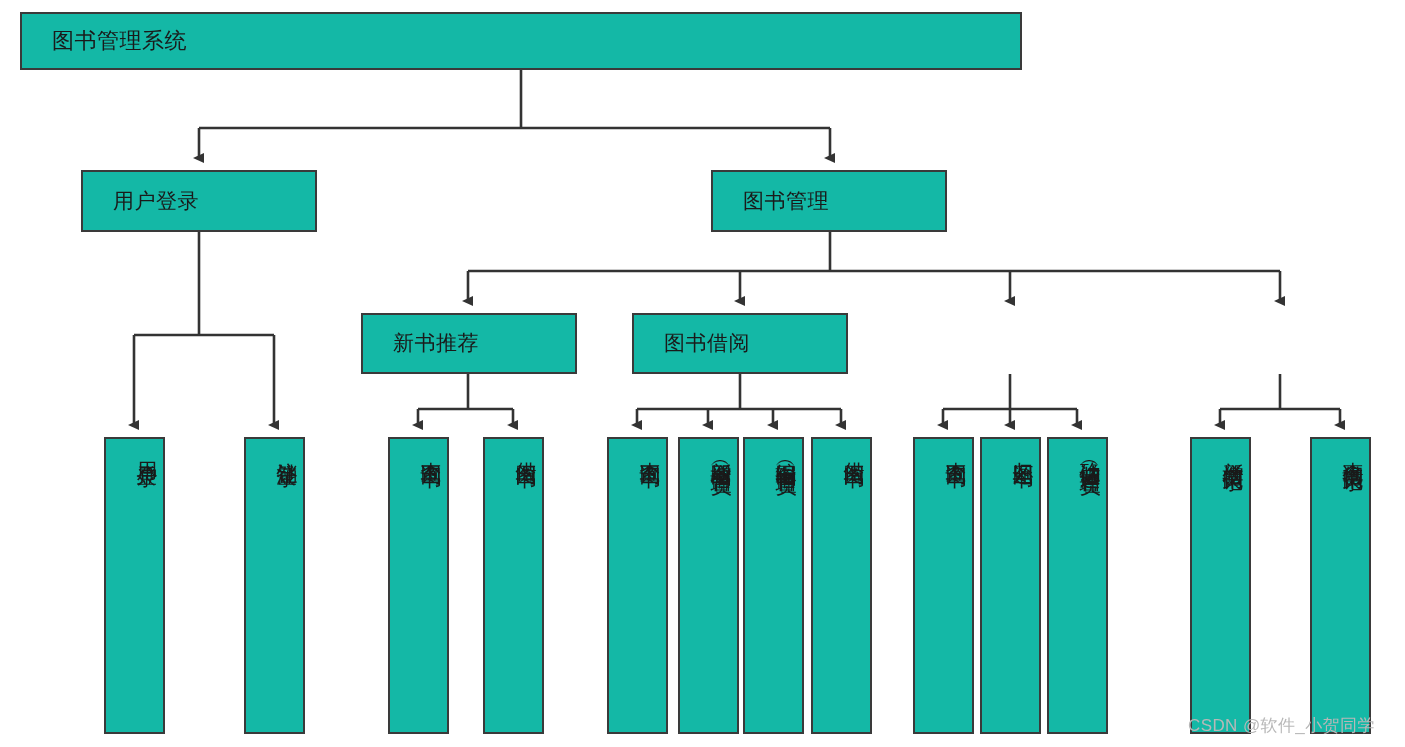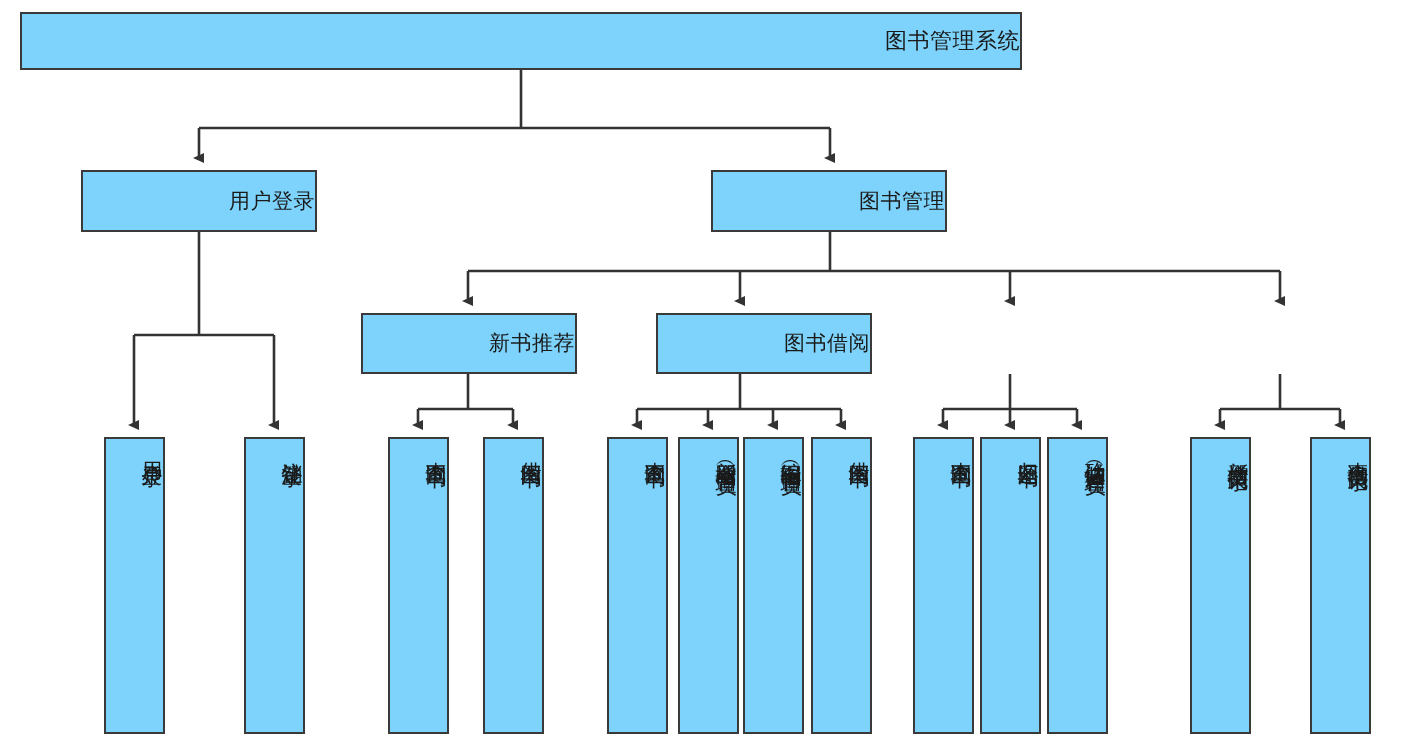--- a/index.html
+++ b/index.html
@@ -9,26 +9,27 @@
     font-family:"Liberation Sans","DejaVu Sans",sans-serif;
     overflow:hidden;
     position:relative;
   }
   #canvas{position:absolute;left:0;top:0;width:1405px;height:747px;}
   svg.links{position:absolute;left:0;top:0;width:1405px;height:747px;pointer-events:none;}
 
   .node{
     position:absolute;
     box-sizing:border-box;
-    background:#7dd3fc;
+    background:#14b8a6;
     border:2px solid #3a3a3a;
     display:flex;
     align-items:center;
-    justify-content:flex-end;
+    justify-content:flex-start;
     color:#1a1a1a;
+    padding-left:30px;
   }
   .node .label{
     display:block;
     text-align:center;
     line-height:1.18;
     white-space:pre;
   }
   .node.horiz .label{
     font-size:21px;
     letter-spacing:0.5px;
@@ -120,21 +121,21 @@
   <div class="node horiz" style="left:81px;top:170px;width:236px;height:62px;">
     <span class="label">用户登录</span>
   </div>
   <div class="node horiz" style="left:711px;top:170px;width:236px;height:62px;">
     <span class="label">图书管理</span>
   </div>
 
   <div class="node horiz" style="left:361px;top:313px;width:216px;height:61px;">
     <span class="label">新书推荐</span>
   </div>
-  <div class="node horiz" style="left:632px;top:313px;width:216px;height:61px;margin-left:24px;">
+  <div class="node horiz" style="left:632px;top:313px;width:216px;height:61px;">
     <span class="label">图书借阅</span>
   </div>
 
   <div class="node vert" style="left:104px;top:437px;width:61px;height:297px;">
     <span class="label">用户登录</span>
   </div>
   <div class="node vert" style="left:244px;top:437px;width:61px;height:297px;">
     <span class="label">注销登录</span>
   </div>
 
@@ -168,14 +169,15 @@
     <span class="label">确认归还（管理员）</span>
   </div>
 
   <div class="node vert" style="left:1190px;top:437px;width:61px;height:297px;">
     <span class="label">新增借阅记录</span>
   </div>
   <div class="node vert" style="left:1310px;top:437px;width:61px;height:297px;">
     <span class="label">查询借阅记录</span>
   </div>
 
+  <div class="watermark">CSDN @软件_小贺同学</div>
 
 </div>
 
 </body></html>

